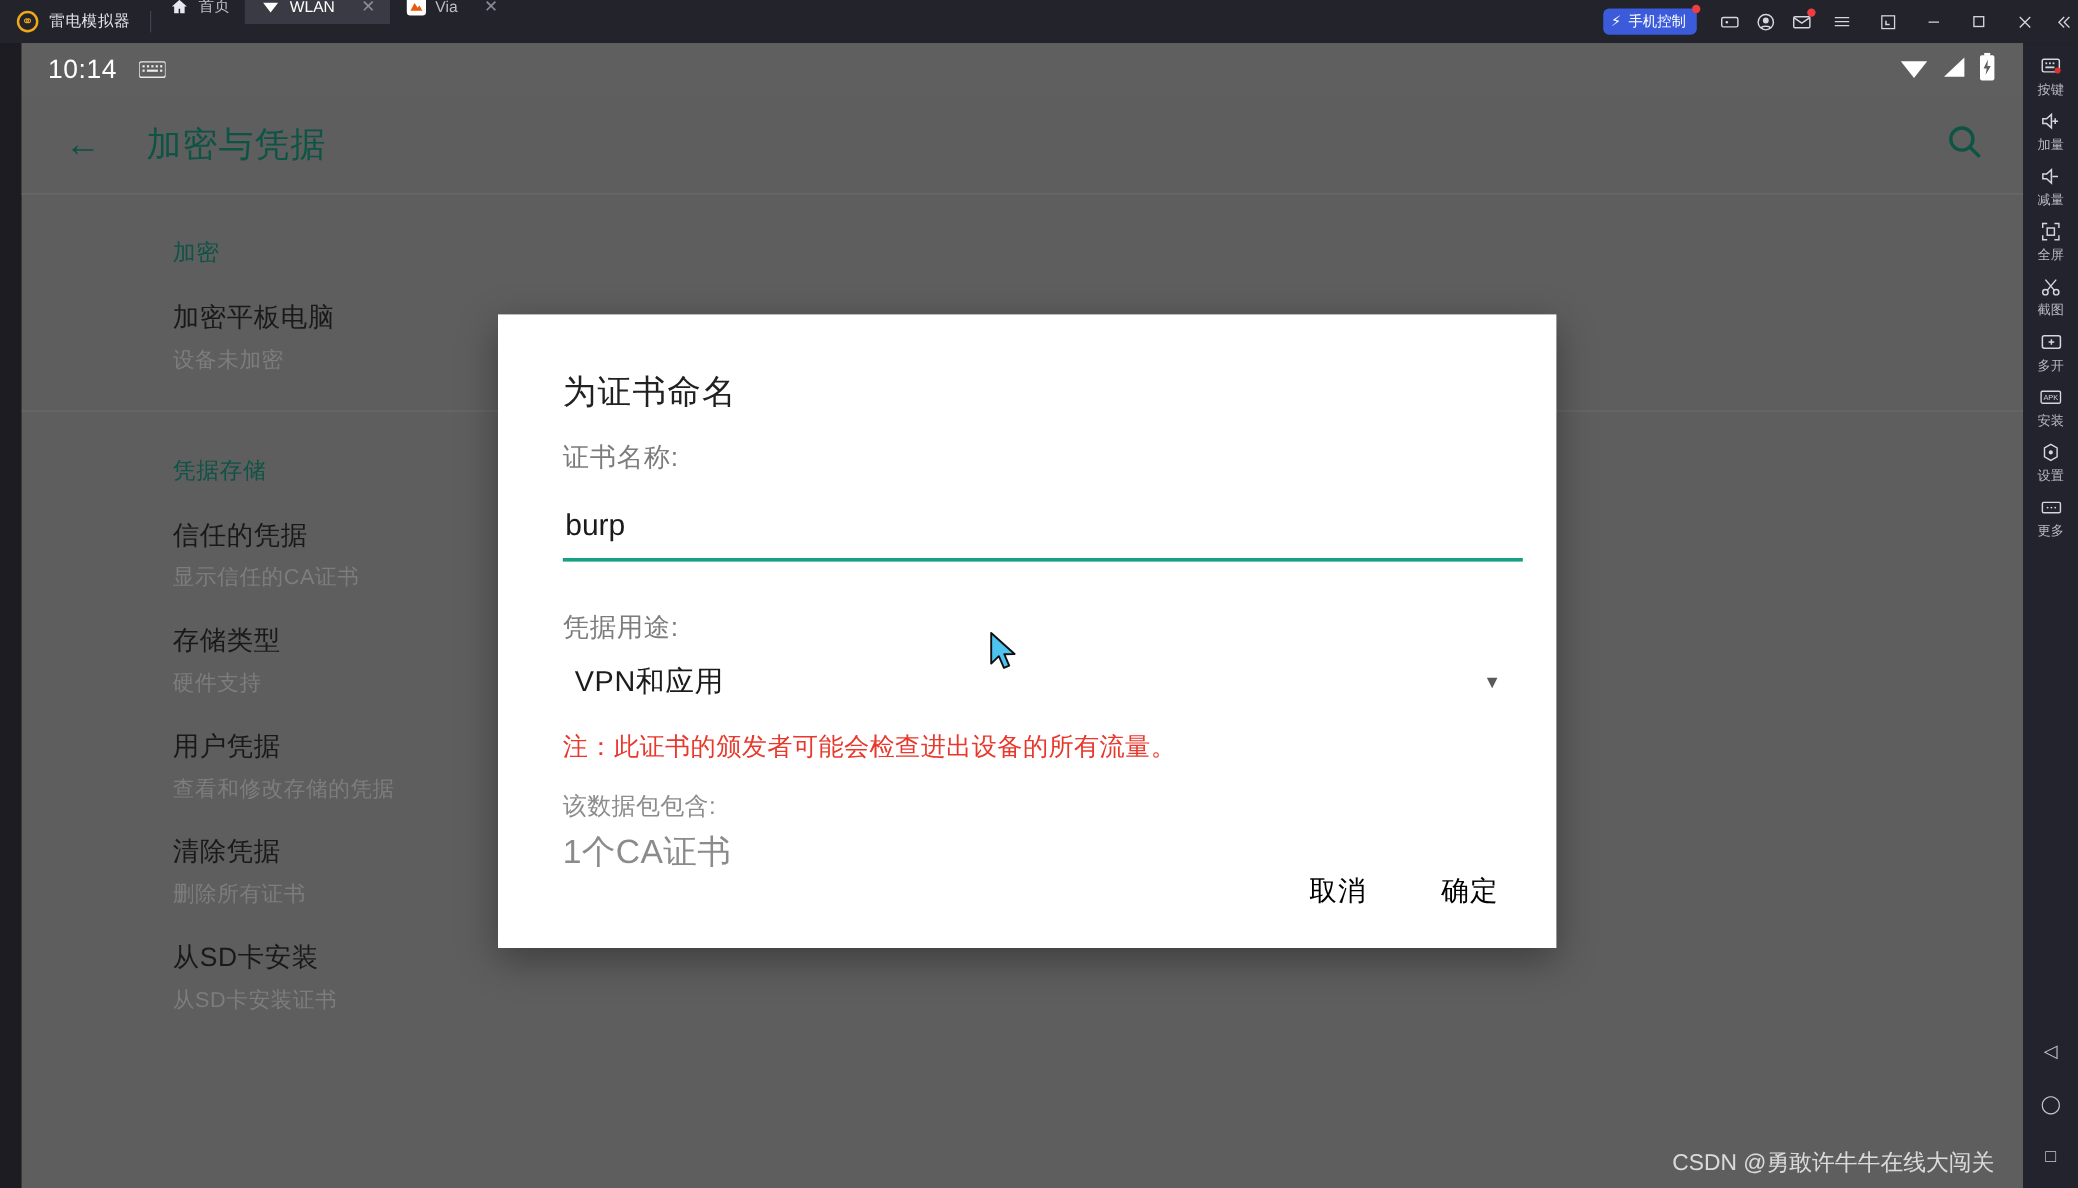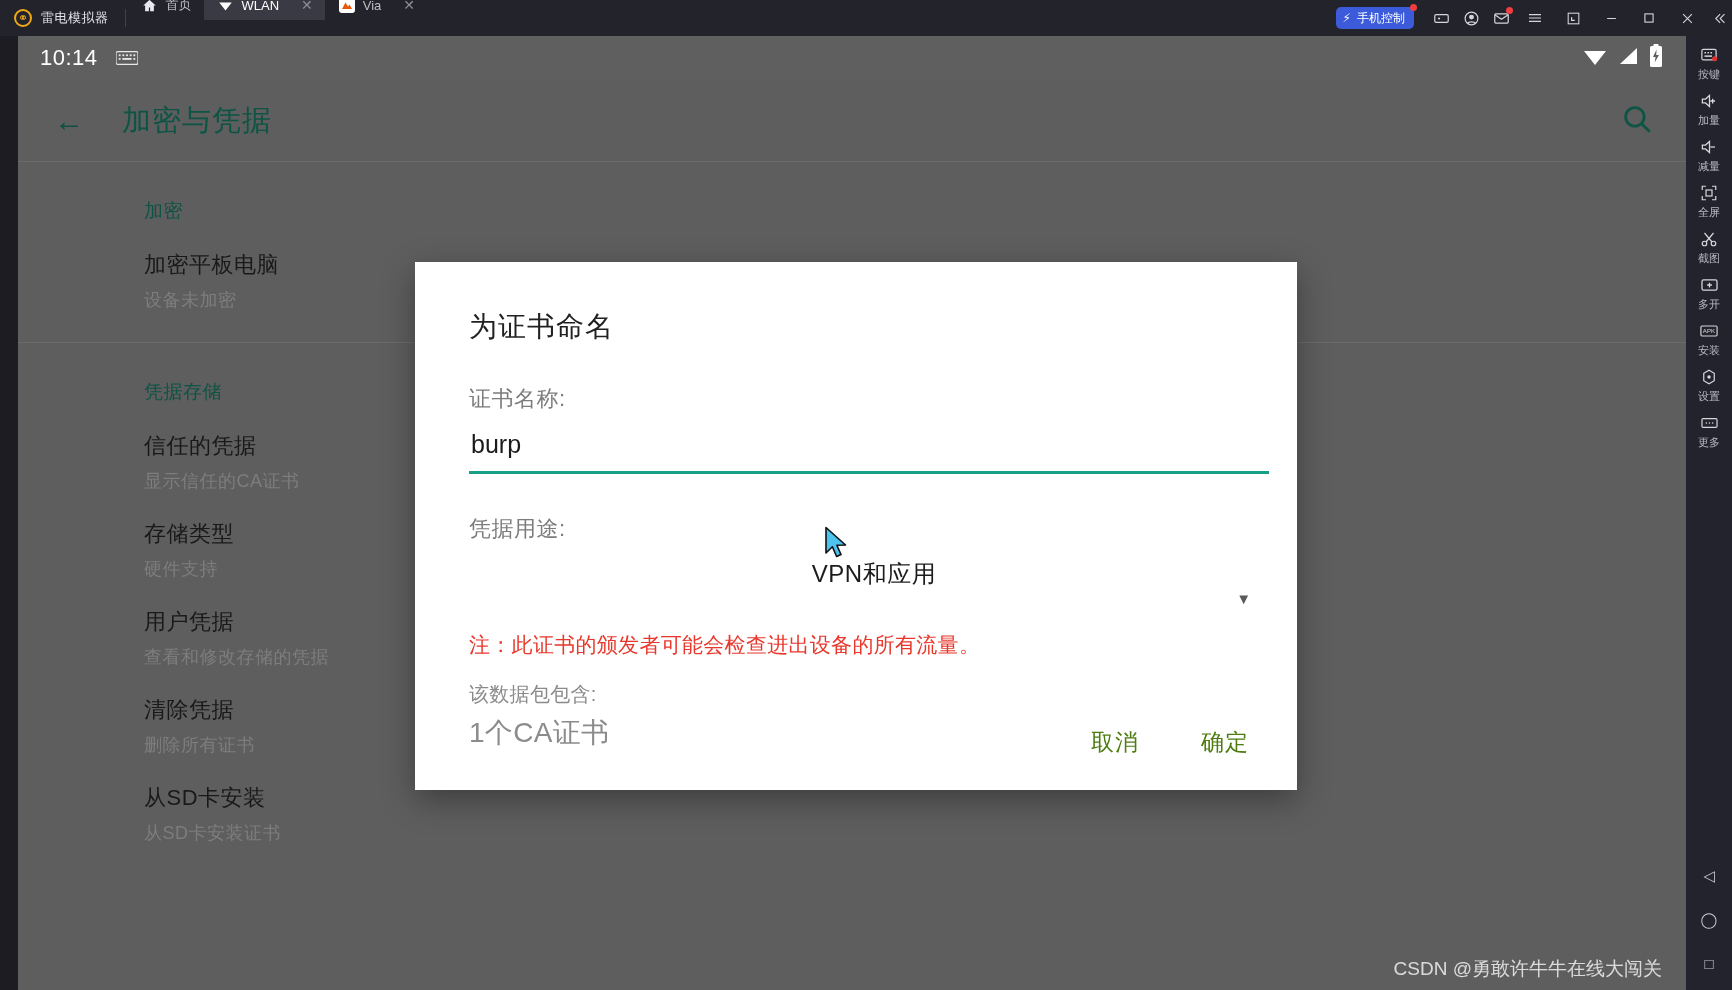--- a/index.html
+++ b/index.html
@@ -96,40 +96,40 @@
     position: absolute; left: 0; top: 44px; right: 0; bottom: 0;
     background: rgba(0,0,0,0.12); pointer-events: none;
   }
   .dialog {
     position: absolute; left: 397px; top: 226px; width: 882px; height: 528px;
     background: #ffffff; box-shadow: 0 10px 30px rgba(0,0,0,.35);
     padding: 30px 26px 0 26px;
   }
   .dlg-title { font-size: 28px; color: #212121; padding: 16px 0 0 28px; letter-spacing: 1px; }
   .dlg-body { padding: 0 2px 0 28px; }
-  .field-label { color: #7c7c7c; font-size: 22px; margin-top: 38px; letter-spacing: .5px; }
+  .field-label { color: #7c7c7c; font-size: 22px; margin-top: 20px; letter-spacing: .5px; }
   .text-input {
-    margin-top: 16px; font-size: 25px; color: #1b1b1b;
+    margin-top: 28px; font-size: 25px; color: #1b1b1b;
     border: none; border-bottom: 3px solid #16a085; outline: none;
     width: 100%; background: transparent; padding: 0 0 12px 2px;
     font-family: "Liberation Sans", sans-serif;
   }
   .select-row {
     display: flex; align-items: center; margin-top: 14px;
-    padding-bottom: 2px; position: relative; flex-direction: column;
+    padding-bottom: 2px; position: relative;
   }
   .select-value { font-size: 24px; color: #1b1b1b; padding-left: 10px; letter-spacing: .5px; }
   .select-caret { margin-left: auto; color: #5a5a5a; font-size: 15px; padding-right: 18px; }
   .warn-text { color: #e8372b; font-size: 21px; margin-top: 22px; letter-spacing: .3px; }
   .info-text { color: #8b8b8b; font-size: 20px; margin-top: 22px; letter-spacing: .3px; }
   .info-text2 { color: #8b8b8b; font-size: 28px; margin-top: 6px; letter-spacing: .3px; }
   .dlg-actions {
     position: absolute; right: 38px; bottom: 24px; display: flex; gap: 42px;
   }
-  .dlg-btn { color: #4d7c0f; font-size: 23px; letter-spacing: 1px; padding: 8px 10px; }
+  .dlg-btn { color: #000000; font-size: 23px; letter-spacing: 1px; padding: 8px 10px; }
 
   
   .cursor { position: absolute; left: 806px; top: 490px; width: 26px; height: 34px; pointer-events:none; }
 
   
   .sidebar {
     position: absolute; right: 0; top: 36px; width: 46px; height: 954px;
     background: #23232d; display: flex; flex-direction: column;
     align-items: center; padding-top: 8px;
   }

